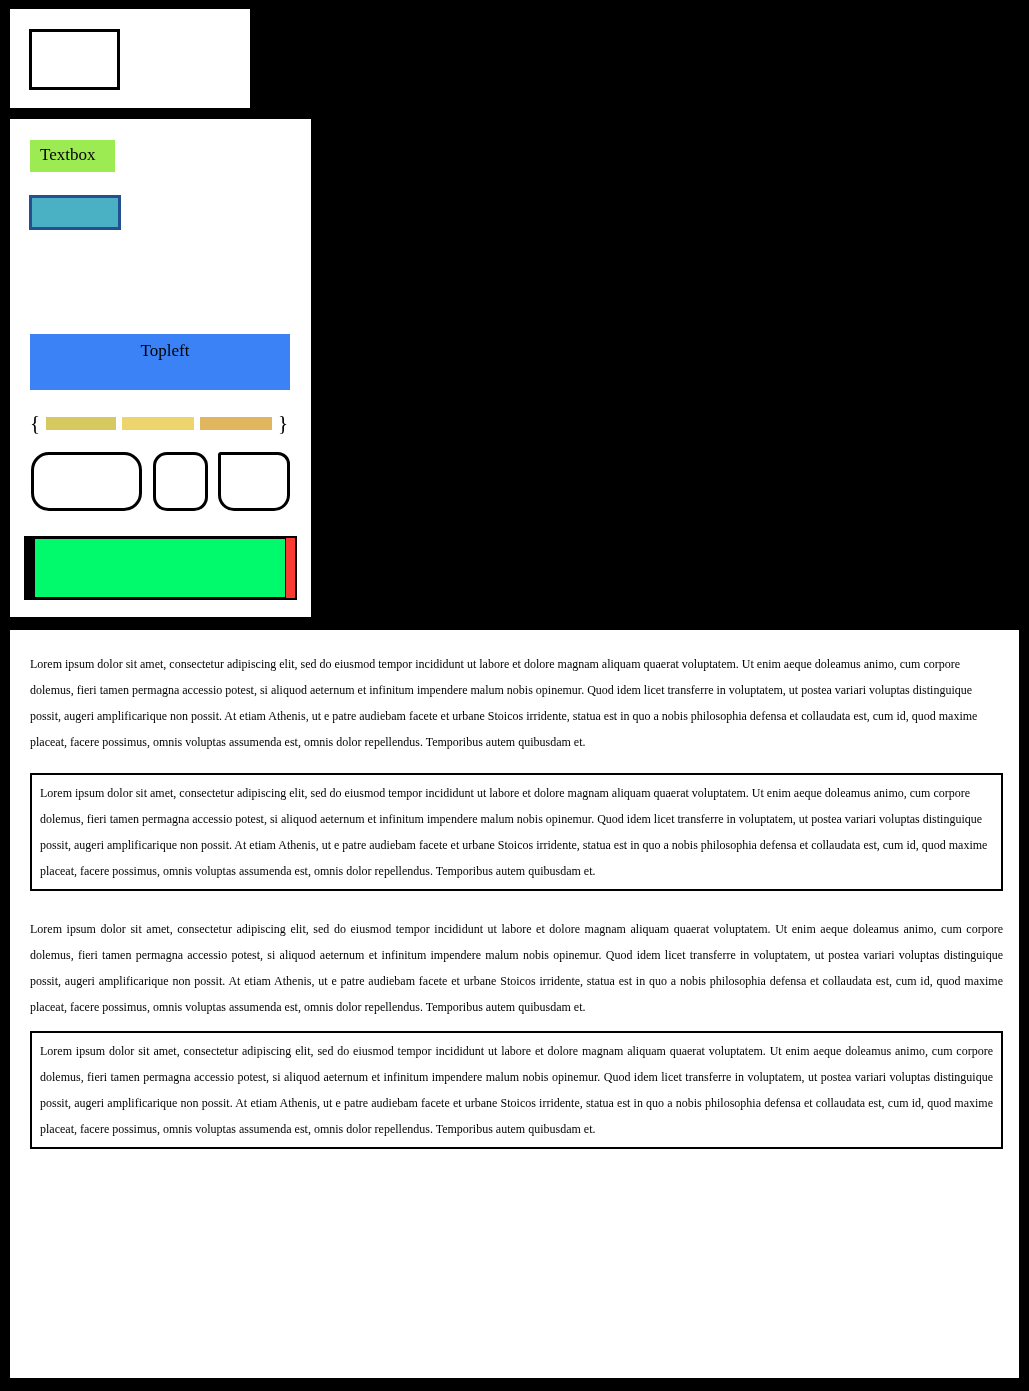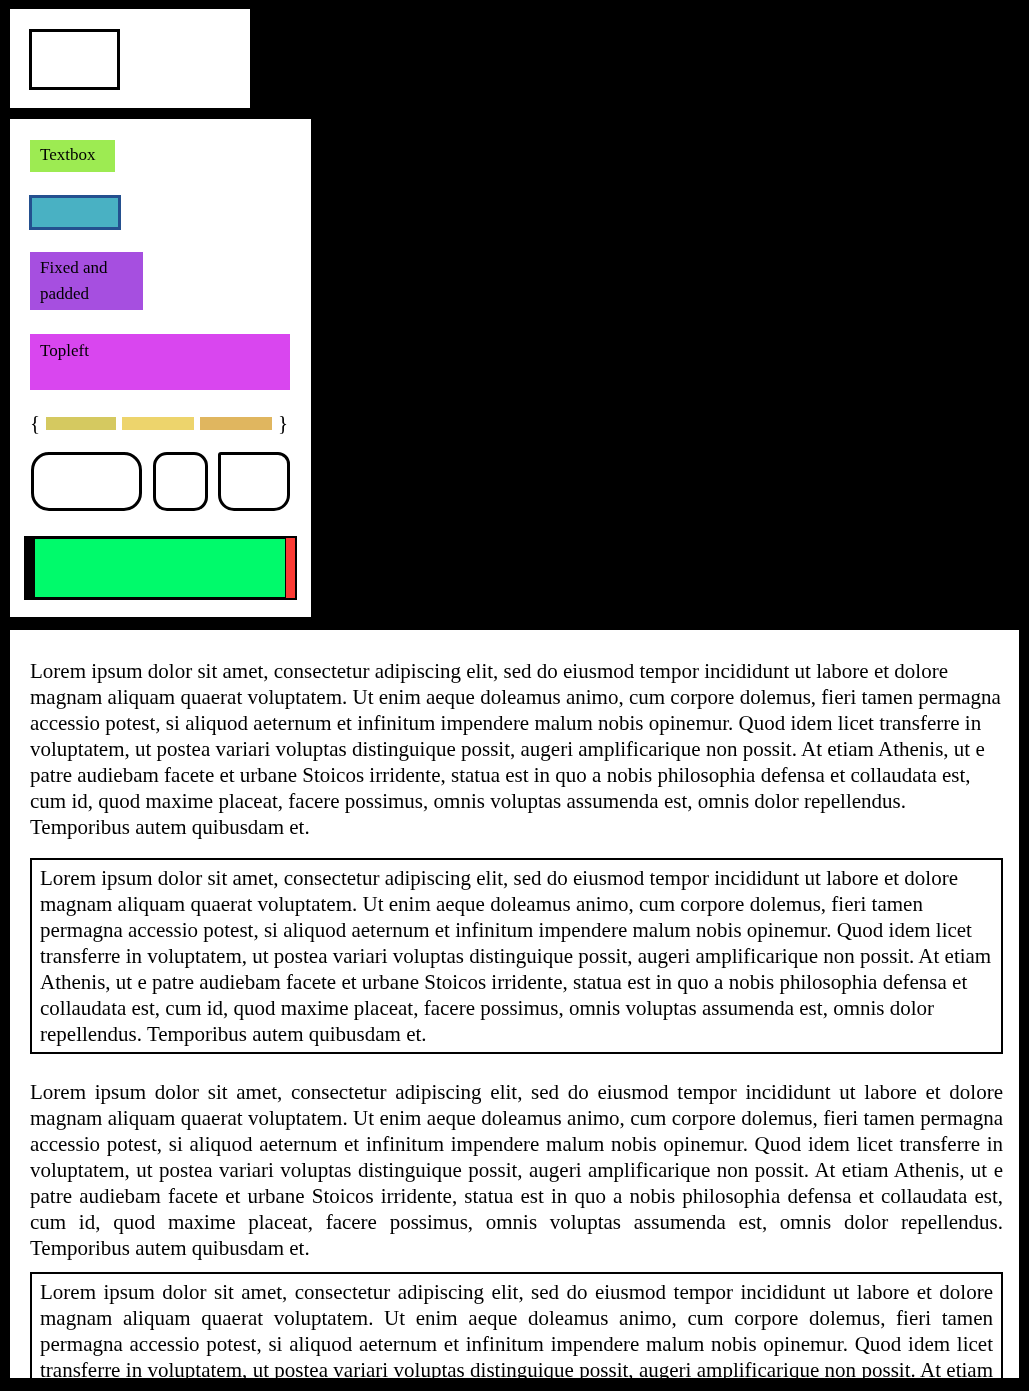--- a/index.html
+++ b/index.html
@@ -6,21 +6,21 @@
   body{
     width:1029px;height:1391px;position:relative;
     background:#000;
     font-family:"Liberation Serif","DejaVu Serif",serif;
     color:#000;
   }
   .page{position:absolute;background:#fff;}
   #page1{left:10px;top:9px;width:240px;height:99px;}
   #page2{left:10px;top:119px;width:301px;height:498px;}
   #page3{left:10px;top:630px;width:1009px;height:748px;box-sizing:border-box;
-         padding:28px 16px 0 20px;font-size:21px;line-height:26px;}
+         padding:21px 16px 0 20px;font-size:12px;line-height:26px;}
 
   
   .inner-rect{position:absolute;left:19px;top:20px;width:85px;height:55px;
               border:3px solid #000;background:#fff;}
 
   
   .abs{position:absolute;box-sizing:border-box;}
   .textbox-label{left:20px;top:21px;width:85px;height:32px;
                  font-size:17px;padding:5px 0 8px 10px;}
   .teal-box{left:19px;top:76px;width:92px;height:35px;border:3px solid;}
@@ -54,23 +54,22 @@
 
 <div class="page" id="page1">
   <div class="inner-rect"></div>
 </div>
 
 <div class="page" id="page2">
   <div class="abs textbox-label" style="background-color: rgb(157, 235, 82);">Textbox</div>
 
   <div class="abs teal-box" style="background-color: rgb(73, 177, 195); border-color: rgb(36, 80, 143);"></div>
 
-  <div class="abs fixed-padded" style="background-color: rgb(166, 79, 224);">Fixed and padded</div>
 
-  <div class="abs topleft-box" style="background-color: #d946ef;">Topleft</div>
+  <div class="abs topleft-box" style="background-color: #3b82f6; text-align: center;">Topleft</div>
 
   <div class="abs brace-row">
     <span class="brace">{</span>
     <span class="khaki-bar kb1" style="background-color: rgb(213, 201, 96);"></span>
     <span class="khaki-bar kb2" style="background-color: rgb(237, 212, 108);"></span>
     <span class="khaki-bar kb3" style="background-color: rgb(224, 182, 95);"></span>
     <span class="brace">}</span>
   </div>
 
   <div class="abs rounded-box rb1"></div>

